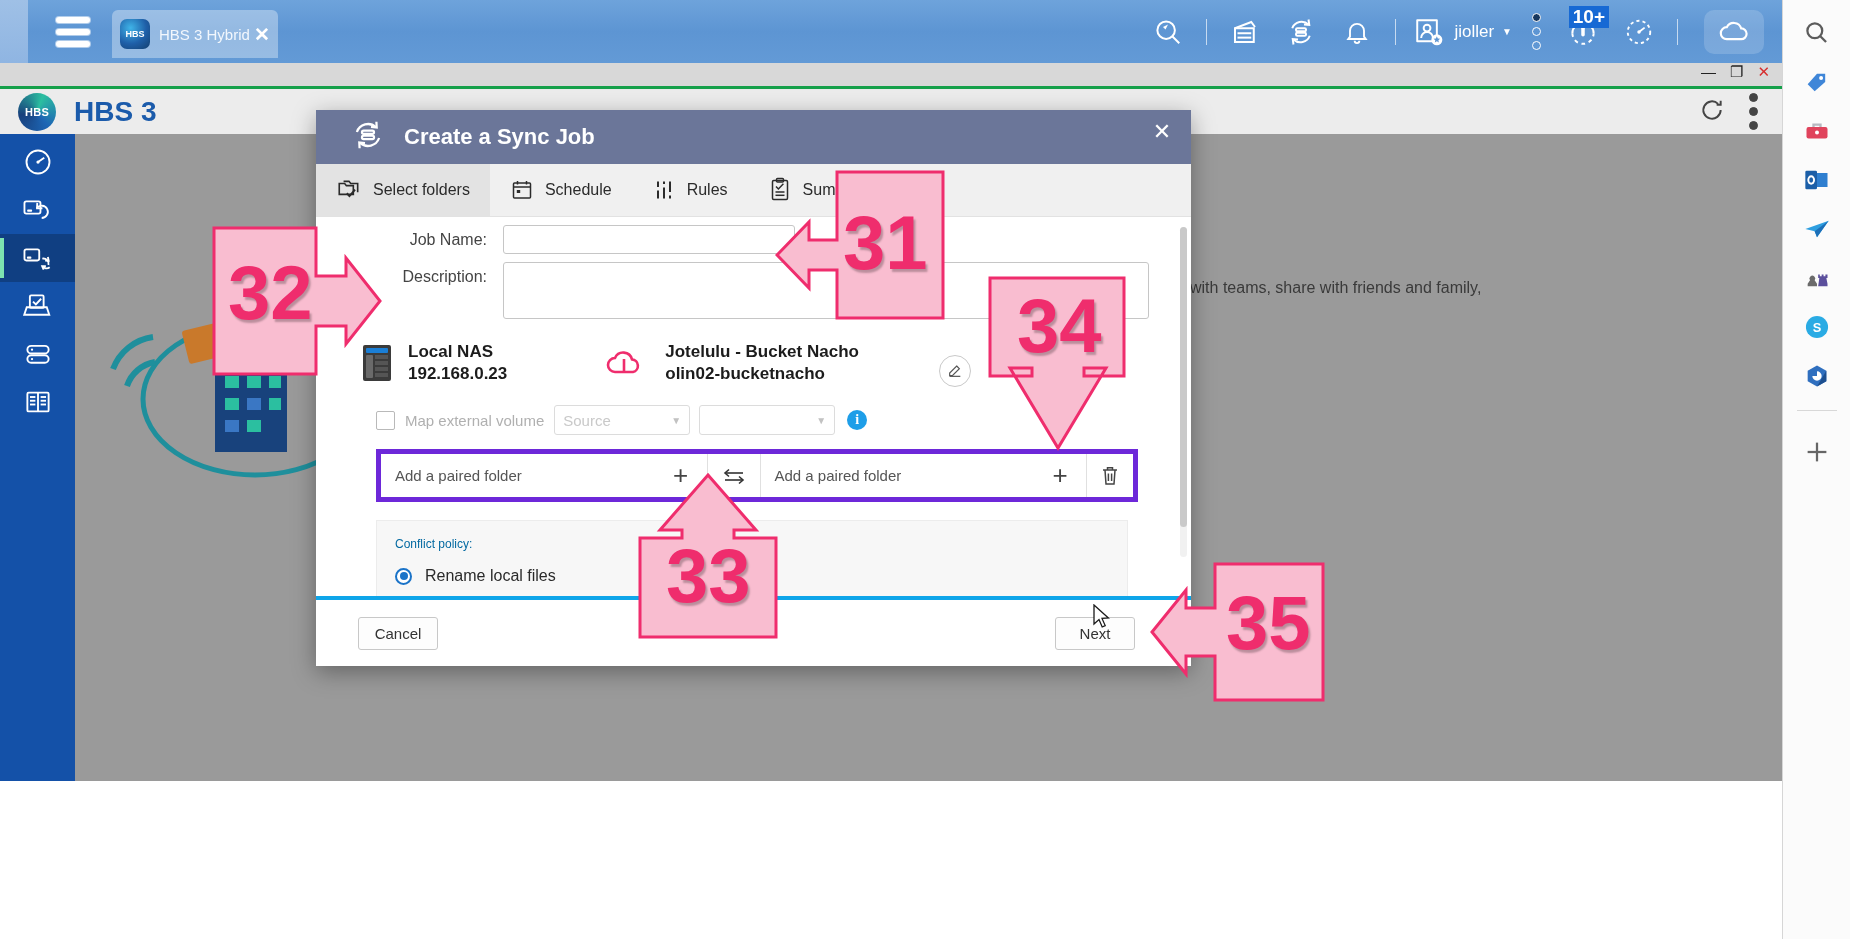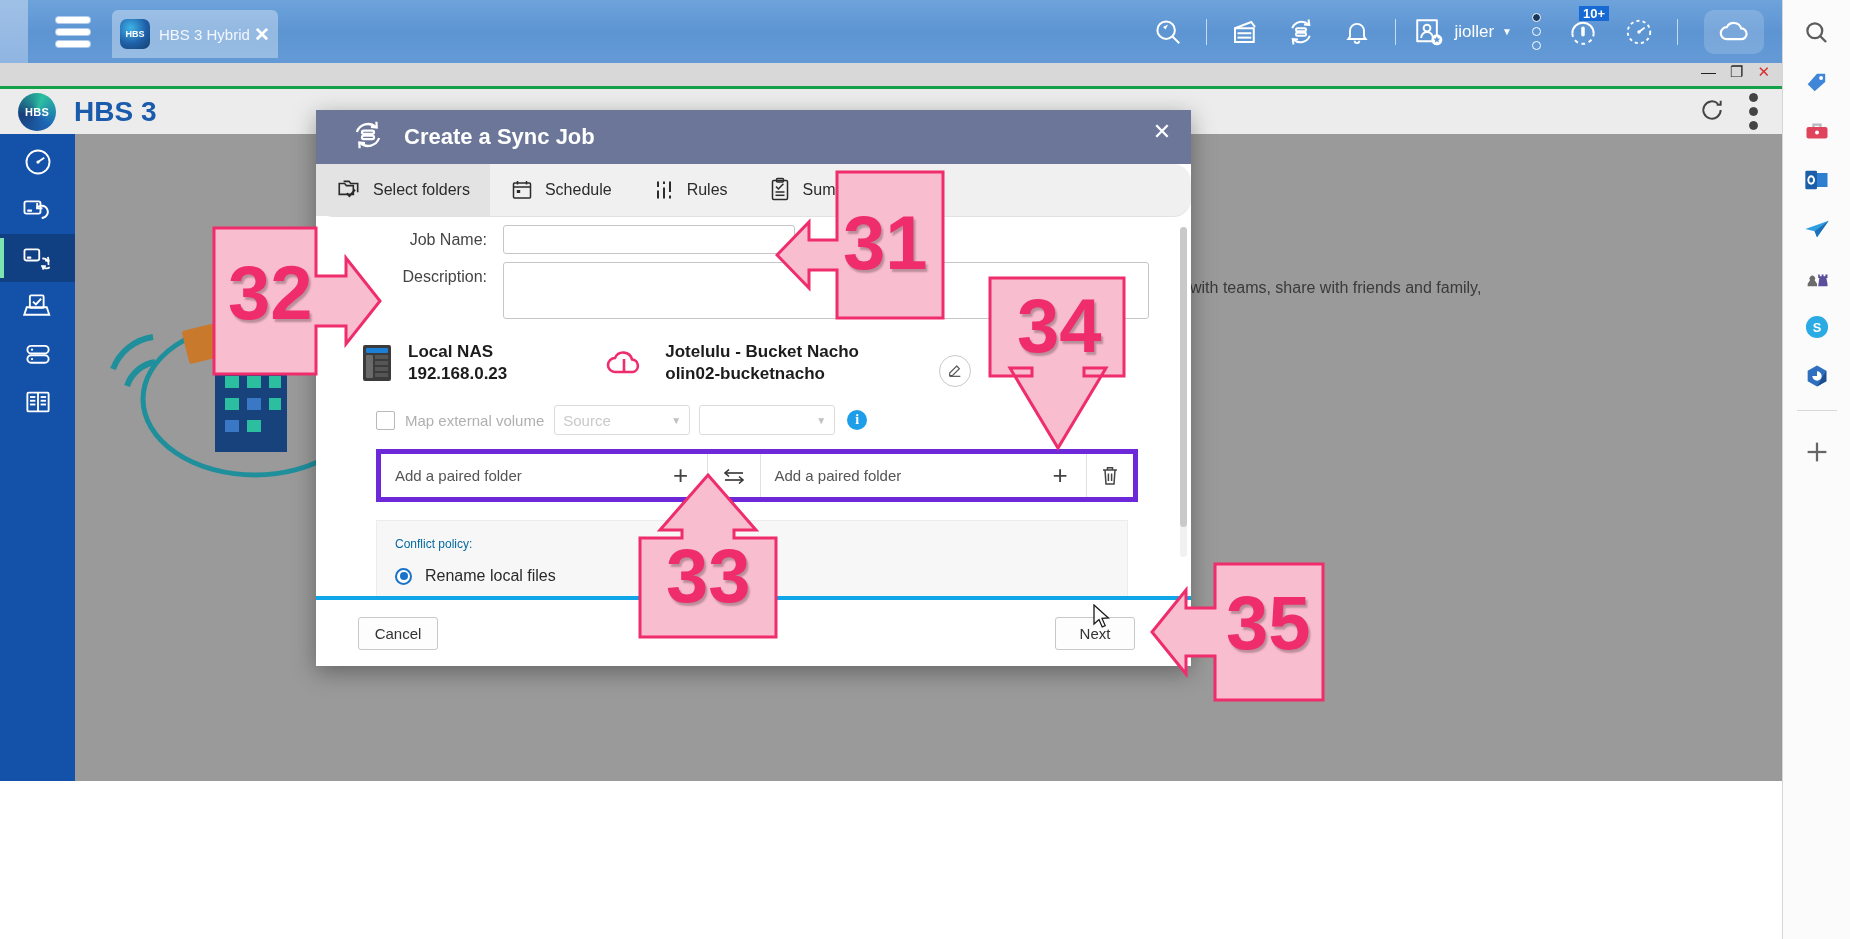--- a/index.html
+++ b/index.html
@@ -54,21 +54,21 @@
   }
   .tb-sep { width: 1px; height: 26px; background: rgba(255,255,255,.65); margin: 0 10px; }
   .tb-user { display: flex; align-items: center; gap: 8px; color: #fff; cursor: pointer; padding: 0 6px; }
   .tb-user-name { font-size: 17px; }
   .tb-caret { font-size: 10px; }
   .dots3 { display: flex; flex-direction: column; gap: 5px; align-items: center; cursor: pointer; padding: 0 14px; }
   .dots3 span { width: 7px; height: 7px; border-radius: 50%; border: 1.5px solid #fff; }
   .dots3 span.filled { background: #17375e; border-color: #fff; }
   .badge10 {
     position: absolute; top: 6px; right: 2px; background: #1769d4; color: #fff;
-    font-size: 13px; font-weight: bold; border-radius: 0; padding: 0px 4px;
+    font-size: 19px; font-weight: bold; border-radius: 0; padding: 0px 4px;
   }
   .cloud-btn {
     width: 60px; height: 44px; border-radius: 10px; background: rgba(255,255,255,.17);
     display: flex; align-items: center; justify-content: center; margin-left: 16px; cursor: pointer;
   }
 
   
   .win-strip {
     position: absolute; left: 0; top: 63px; width: 1782px; height: 23px;
     background: #d8d8d8; border-bottom: 3px solid #15a04a;
@@ -136,21 +136,21 @@
   .modal-header {
     height: 54px; background: #6b7699; display: flex; align-items: center; position: relative;
   }
   .modal-header .m-icon { margin-left: 34px; color: #fff; }
   .modal-title { margin-left: 18px; color: #fff; font-size: 22px; font-weight: bold; }
   .modal-close {
     position: absolute; right: 16px; top: 9px; color: #fff; font-size: 22px; cursor: pointer;
     width: 26px; height: 26px; display: flex; align-items: center; justify-content: center;
   }
   .steps {
-    height: 52px; background: #f0f0f0; display: flex; align-items: center; border-bottom: 1px solid #e2e2e2; border-radius: 18px;
+    height: 52px; background: #f0f0f0; display: flex; align-items: center; border-bottom: 1px solid #e2e2e2;
   }
   .step { display: flex; align-items: center; height: 52px; padding: 0 20px; cursor: pointer; color: #2b2b2b; }
   .step.active { background: #e3e3e3; }
   .step-label { font-size: 16px; margin-left: 11px; }
 
   .modal-body { position: relative; height: 392px; padding: 0; overflow: hidden; }
   .scrollbar-track {
     position: absolute; right: 4px; top: 10px; width: 7px; height: 330px; background: #f1f1f1; border-radius: 4px;
   }
   .scrollbar-thumb { position: absolute; left: 0; top: 0; width: 7px; height: 300px; background: #c9c9c9; border-radius: 4px; }

